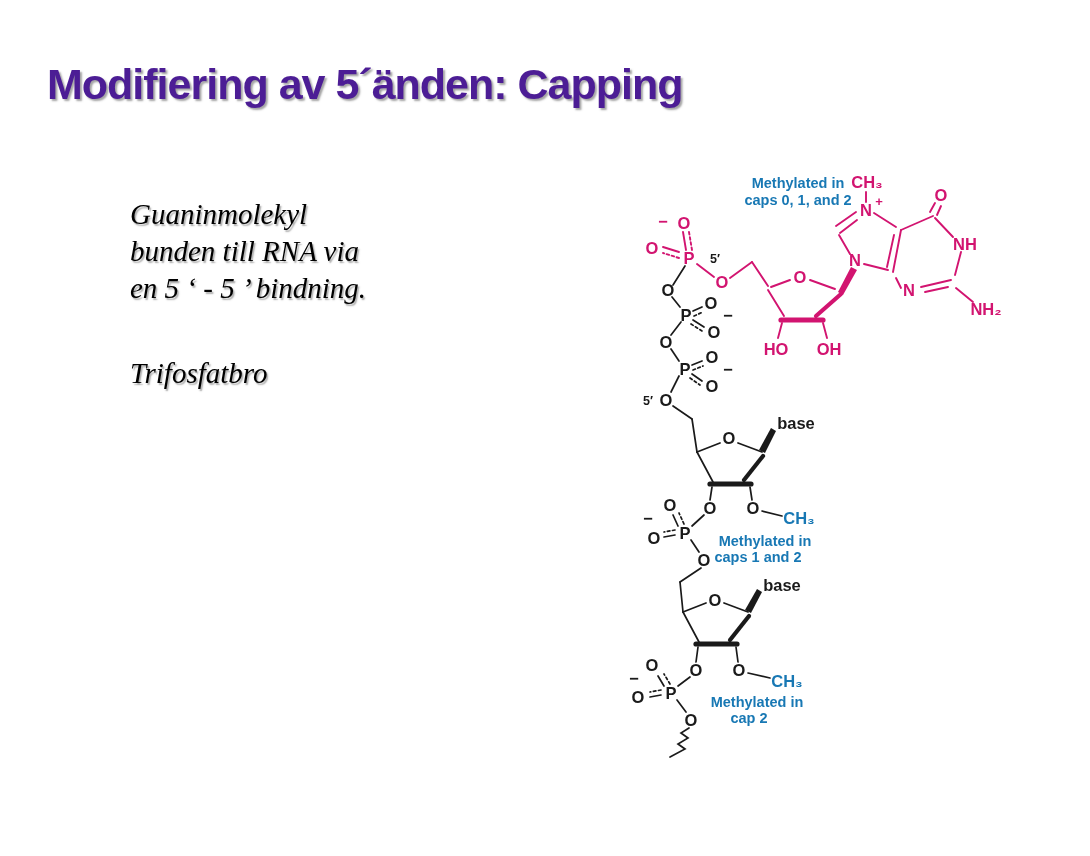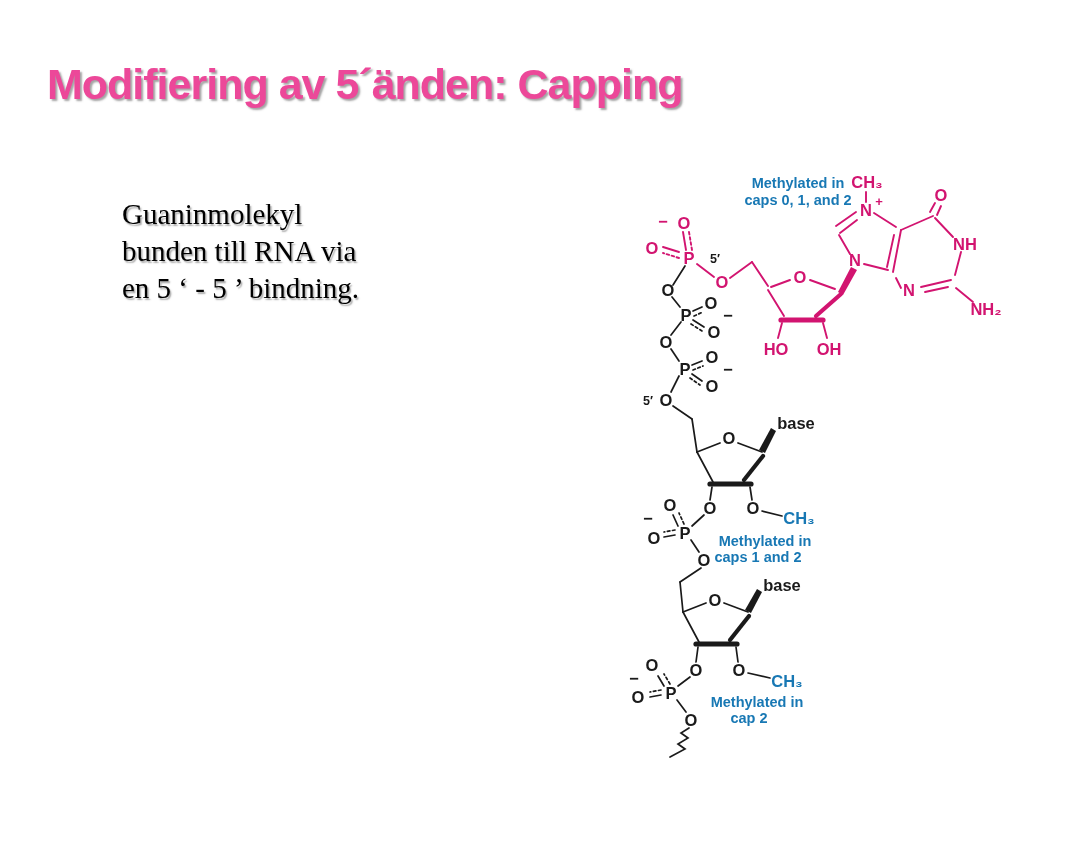--- a/index.html
+++ b/index.html
@@ -3,31 +3,31 @@
 <meta charset="utf-8">
 <style>
   html,body{margin:0;padding:0;}
   body{
     width:1090px;height:856px;position:relative;overflow:hidden;
     background:#ffffff;
     font-family:"Liberation Sans","DejaVu Sans",sans-serif;
   }
   .slide-title{
     position:absolute;left:47px;top:60px;
-    font-size:43px;font-weight:700;letter-spacing:-1px;color:#ec4899;
+    font-size:43px;font-weight:700;letter-spacing:-1px;color:#4c1d95;
     text-shadow:2px 2px 2px rgba(90,90,90,0.55);
     white-space:nowrap;
   }
   .body-text{
     position:absolute;left:122px;top:196px;width:430px;
     font-family:"Liberation Serif","DejaVu Serif",serif;
     font-size:29px;line-height:37px;color:#000;
     text-shadow:1.5px 1.5px 1.5px rgba(90,90,90,0.5);
   }
-  .para{margin:0 0 48px 0;white-space:pre-line;}
+  .para{margin:0 0 48px 8px;white-space:pre-line;font-style:italic;}
   svg{position:absolute;left:600px;top:150px;}
   svg text{font-family:"Liberation Sans","DejaVu Sans",sans-serif;font-weight:700;}
   .bk{stroke:#1a1a1a;stroke-width:1.7;fill:none;stroke-linecap:round;}
   .pk{stroke:#d21470;stroke-width:1.9;fill:none;stroke-linecap:round;}
   .b5{stroke-width:5.2;}
   .b4{stroke-width:4.2;}
   .dsh{stroke-dasharray:2.6 2.6;}
   .at{font-size:16.5px;fill:#1a1a1a;text-anchor:middle;}
   .atp{fill:#d21470;}
   .atb{fill:#1878b4;}
@@ -39,20 +39,21 @@
 </style>
 </head>
 <body>
 
 <div class="slide-title">Modifiering av 5´änden: Capping</div>
 
 <div class="body-text">
   <p class="para">Guaninmolekyl
 bunden till RNA via
 en 5 ‘ - 5 ’ bindning.</p>
+  <p class="para">Trifosfatbro</p>
 </div>
 
 <svg width="500" height="640" viewBox="600 150 500 640">
 
   <g>
     <text class="ann" x="798" y="188">Methylated in</text>
     <text class="ann" x="798" y="205">caps 0, 1, and 2</text>
   </g>
 
   <g>

